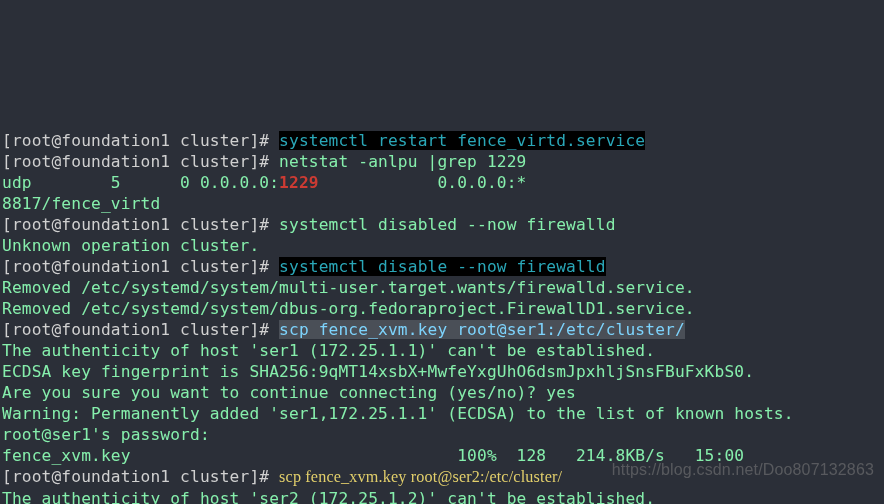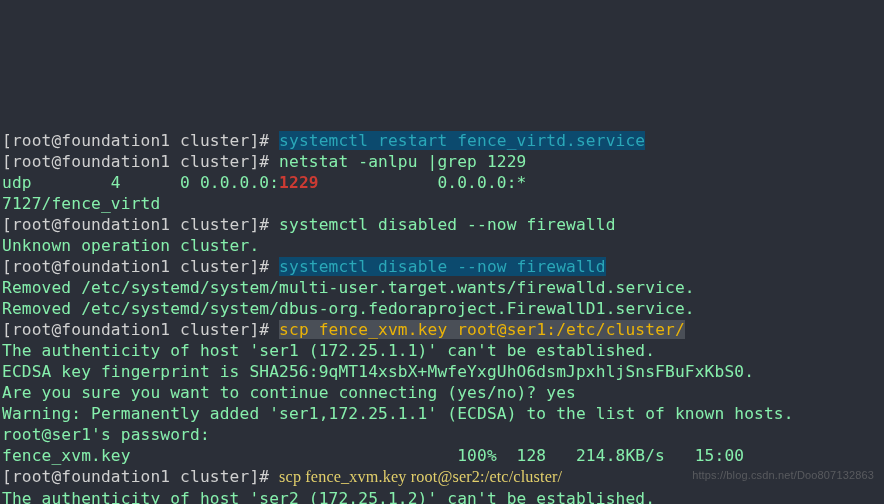--- a/index.html
+++ b/index.html
@@ -12,37 +12,37 @@
     font-size: 16.2px;
     line-height: 21px;
     color: #d0d0d0;
     overflow: hidden;
     white-space: pre;
     letter-spacing: 0.15px;
   }
   .term {
     padding: 4px 2px;
   }
-  .cmd-hl { color: #2aa7b8; background: #0c4a6e; } 
+  .cmd-hl { color: #2aa7b8; background: #000000; } 
   .white { color: #86efac; }
   .yellow { color: #e2cf6b; font-family: Liberation Serif, serif; }
-  .yellow-hl { color: #eab308; background: #4a4f57; }
+  .yellow-hl { color: #7dd3fc; background: #4a4f57; }
   .red { color: #cc3b33; font-weight: bold; }
-  .wm { position: absolute; right: 10px; bottom: 18px; color: #7d7d7d; font-size: 11px; opacity: 0.55; font-family: sans-serif; }
+  .wm { position: absolute; right: 10px; bottom: 24px; color: #7d7d7d; font-size: 16px; opacity: 0.55; font-family: sans-serif; }
 </style>
 </head>
 <body>
 
 
 
 <div class="term">
 <span>[root@foundation1 cluster]# </span><span class="cmd-hl">systemctl restart fence_virtd.service</span>
 <span>[root@foundation1 cluster]# </span><span class="white">netstat -anlpu |grep 1229</span>
-<span class="white">udp        4      0 0.0.0.0:</span><span class="red">1229</span><span class="white">            0.0.0.0:*</span>
-<span class="white">7127/fence_virtd</span>
+<span class="white">udp        5      0 0.0.0.0:</span><span class="red">1229</span><span class="white">            0.0.0.0:*</span>
+<span class="white">8817/fence_virtd</span>
 <span>[root@foundation1 cluster]# </span><span class="white">systemctl disabled --now firewalld</span>
 <span class="white">Unknown operation cluster.</span>
 <span>[root@foundation1 cluster]# </span><span class="cmd-hl">systemctl disable --now firewalld</span>
 <span class="white">Removed /etc/systemd/system/multi-user.target.wants/firewalld.service.</span>
 <span class="white">Removed /etc/systemd/system/dbus-org.fedoraproject.FirewallD1.service.</span>
 <span>[root@foundation1 cluster]# </span><span class="yellow-hl">scp fence_xvm.key root@ser1:/etc/cluster/</span>
 <span class="white">The authenticity of host 'ser1 (172.25.1.1)' can't be established.</span>
 <span class="white">ECDSA key fingerprint is SHA256:9qMT14xsbX+MwfeYxgUhO6dsmJpxhljSnsFBuFxKbS0.</span>
 <span class="white">Are you sure you want to continue connecting (yes/no)? yes</span>
 <span class="white">Warning: Permanently added 'ser1,172.25.1.1' (ECDSA) to the list of known hosts.</span>

